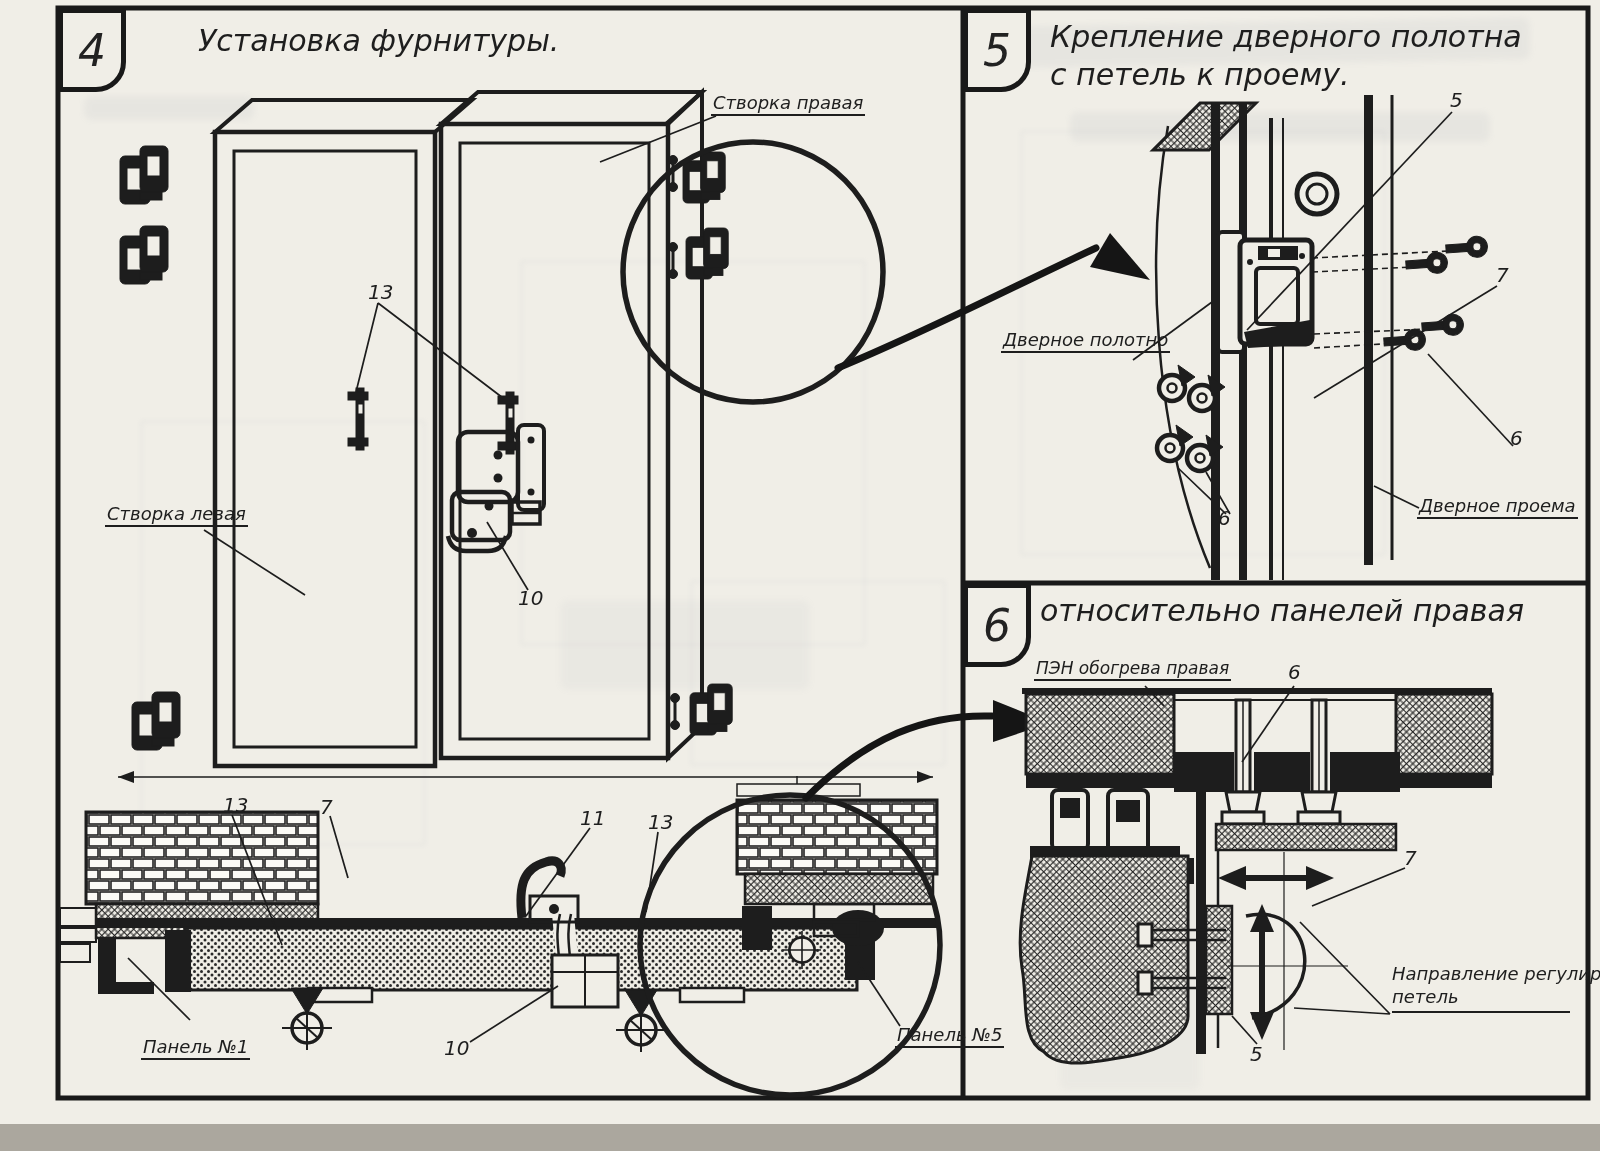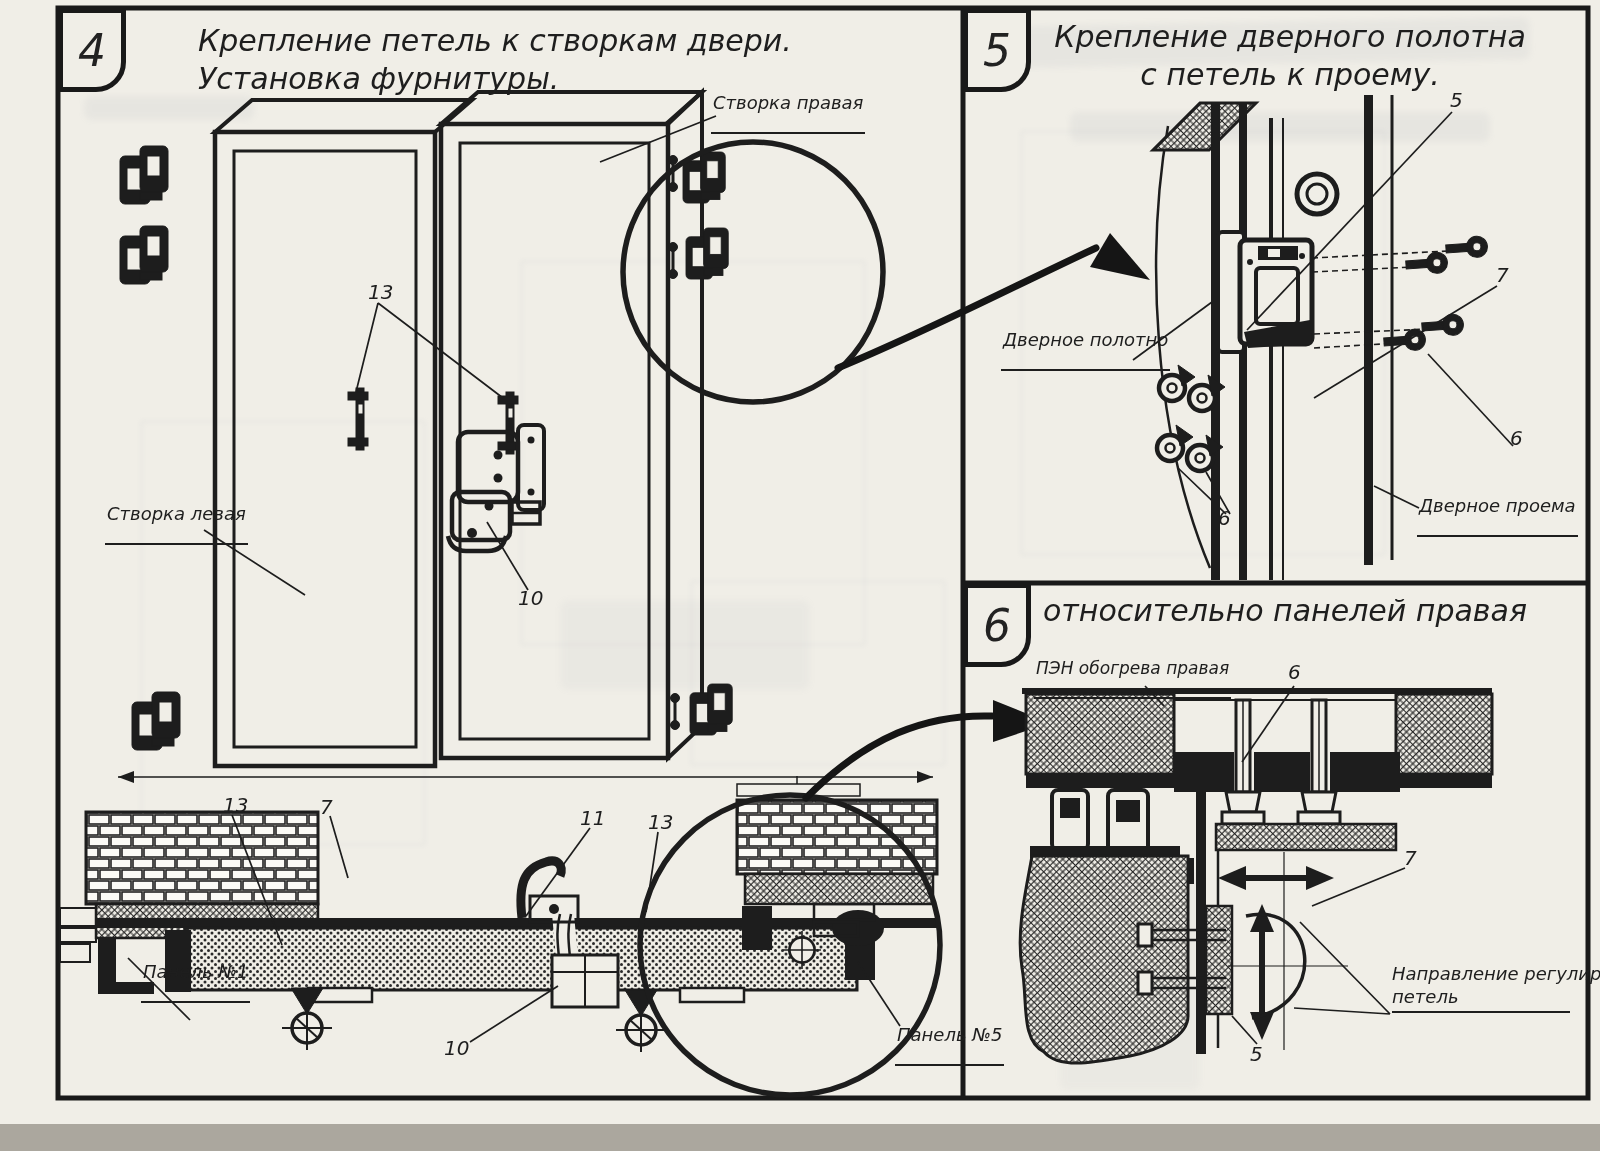--- a/index.html
+++ b/index.html
@@ -13,23 +13,23 @@
   .ghost{position:absolute;background:#8e95a2;opacity:.09;filter:blur(3px);border-radius:8px;pointer-events:none}
   .gbox{position:absolute;border:3px solid #989daa;opacity:.07;filter:blur(2px);pointer-events:none}
   svg.draw{position:absolute;left:0;top:0;z-index:2}
   .numbox{
     position:absolute;width:68px;height:84px;background:#f0eee7;z-index:4;
     border:5px solid #191919;border-radius:0 0 30px 0;box-sizing:border-box;
     display:flex;align-items:center;justify-content:center;
     font-style:italic;font-size:44px;color:#222;
   }
   .title{position:absolute;z-index:3;font-style:italic;font-size:30px;line-height:1.28;color:#1e1e1e;white-space:nowrap}
-  .title.center{text-align:center}
+  .title.center{}
   .lbl{position:absolute;z-index:3;font-style:italic;font-size:18px;color:#1e1e1e;
-       border-bottom:2px solid #1e1e1e;padding:0 2px 19px 2px;white-space:nowrap}
+       border-bottom:2px solid #1e1e1e;padding:0 2px 1px 2px;white-space:nowrap}
   .lblgrp{position:absolute;z-index:3;font-style:italic;font-size:18px;line-height:1.3;color:#1e1e1e;
        border-bottom:2px solid #1e1e1e;padding-bottom:2px;white-space:nowrap}
   .co{position:absolute;z-index:3;font-style:italic;font-size:20px;color:#1e1e1e;white-space:nowrap}
 </style>
 </head>
 <body>
 
 <div class="paper"></div>
 
 <div class="ghost" style="left:980px;top:22px;width:550px;height:42px;transform:rotate(-1deg)"></div>
@@ -347,34 +347,33 @@
   <span>4</span>
 </div>
 <div class="numbox" style="left:963px;top:8px">
   <span>5</span>
 </div>
 <div class="numbox" style="left:963px;top:583px">
   <span>6</span>
 </div>
 
 <div class="title" style="left:198px;top:22px">
-  <div>Крепление петель к створкам двери.</div>
   <div>Установка фурнитуры.</div>
 </div>
 <div class="title center" style="left:1050px;top:18px;width:480px">
   <div>Крепление дверного полотна</div>
   <div>с петель к проему.</div>
 </div>
 <div class="title center" style="left:1040px;top:592px;width:490px">
   <div>относительно панелей правая</div>
 </div>
 
 <div class="lbl" style="left:711px;top:92px">Створка правая</div>
 <div class="lbl" style="left:105px;top:503px">Створка левая</div>
-<div class="lbl" style="left:141px;top:961px">Панель №1</div>
+<div class="lbl" style="left:141px;top:1036px">Панель №1</div>
 <div class="lbl" style="left:895px;top:1024px">Панель №5</div>
 <div class="lbl" style="left:1001px;top:329px">Дверное полотно</div>
 <div class="lbl" style="left:1417px;top:495px">Дверное проема</div>
 <div class="lbl" style="left:1034px;top:658px;font-size:17px">ПЭН обогрева правая</div>
 <div class="lblgrp" style="left:1392px;top:962px;width:178px">
   <div>Направление регулировки</div>
   <div>петель</div>
 </div>
 
 <div class="co" style="left:368px;top:280px">13</div>

